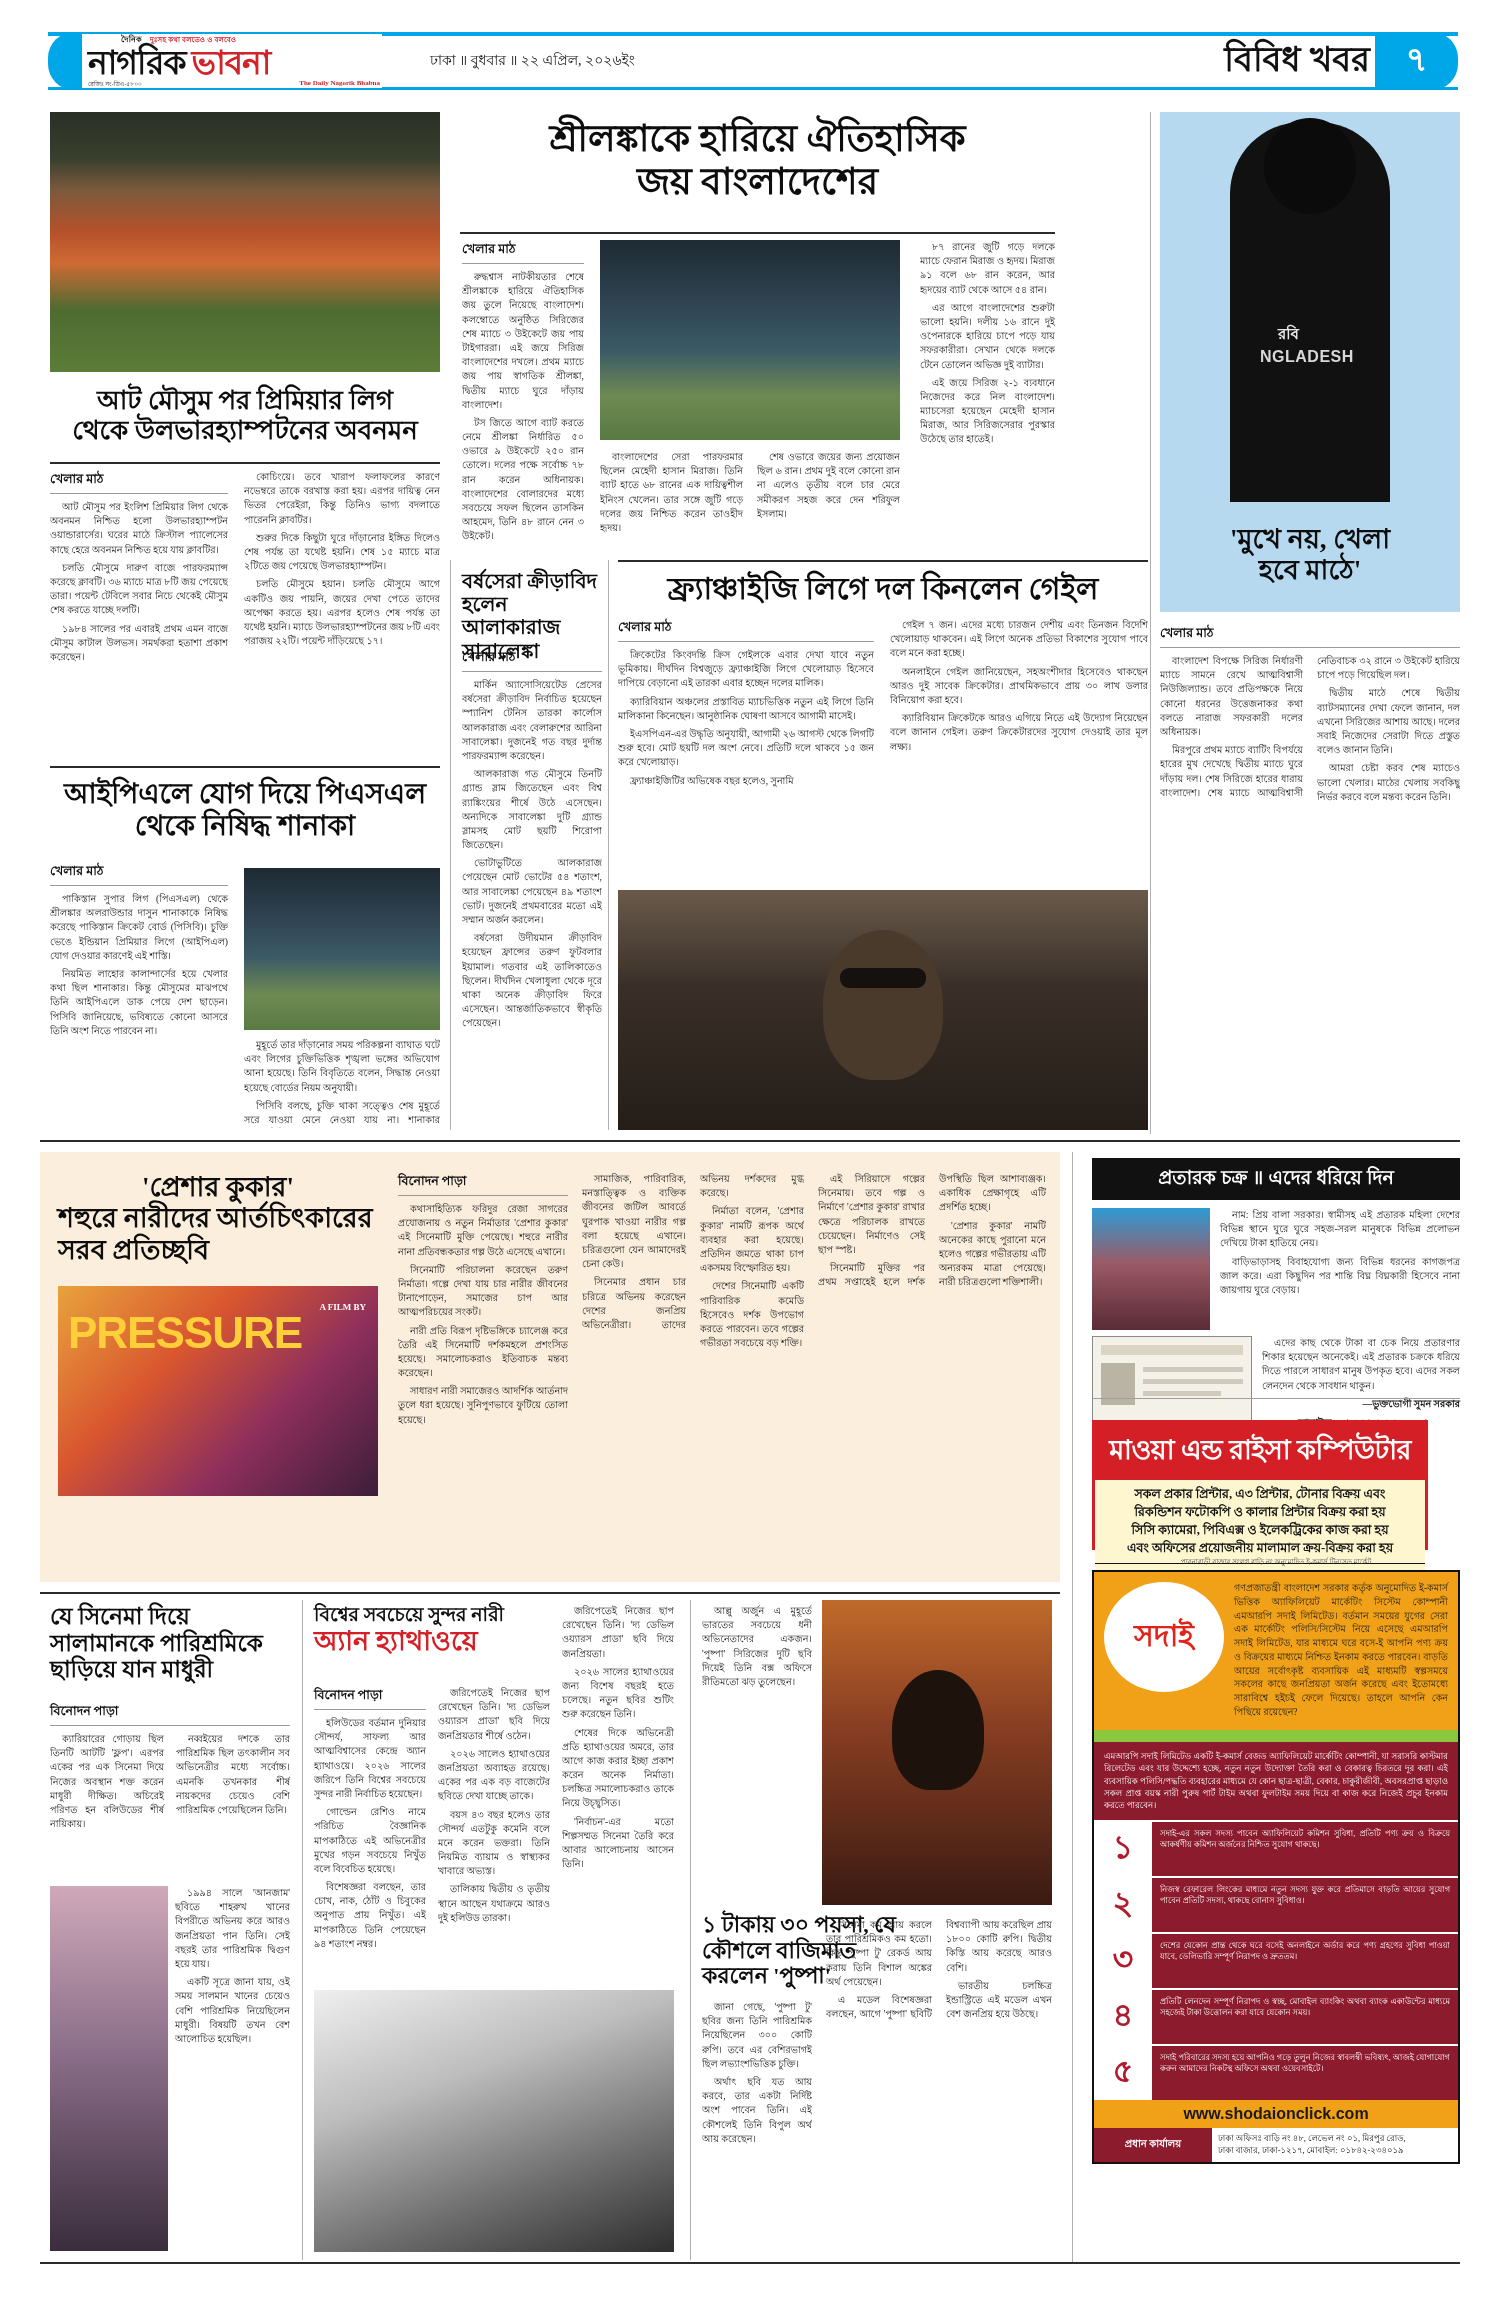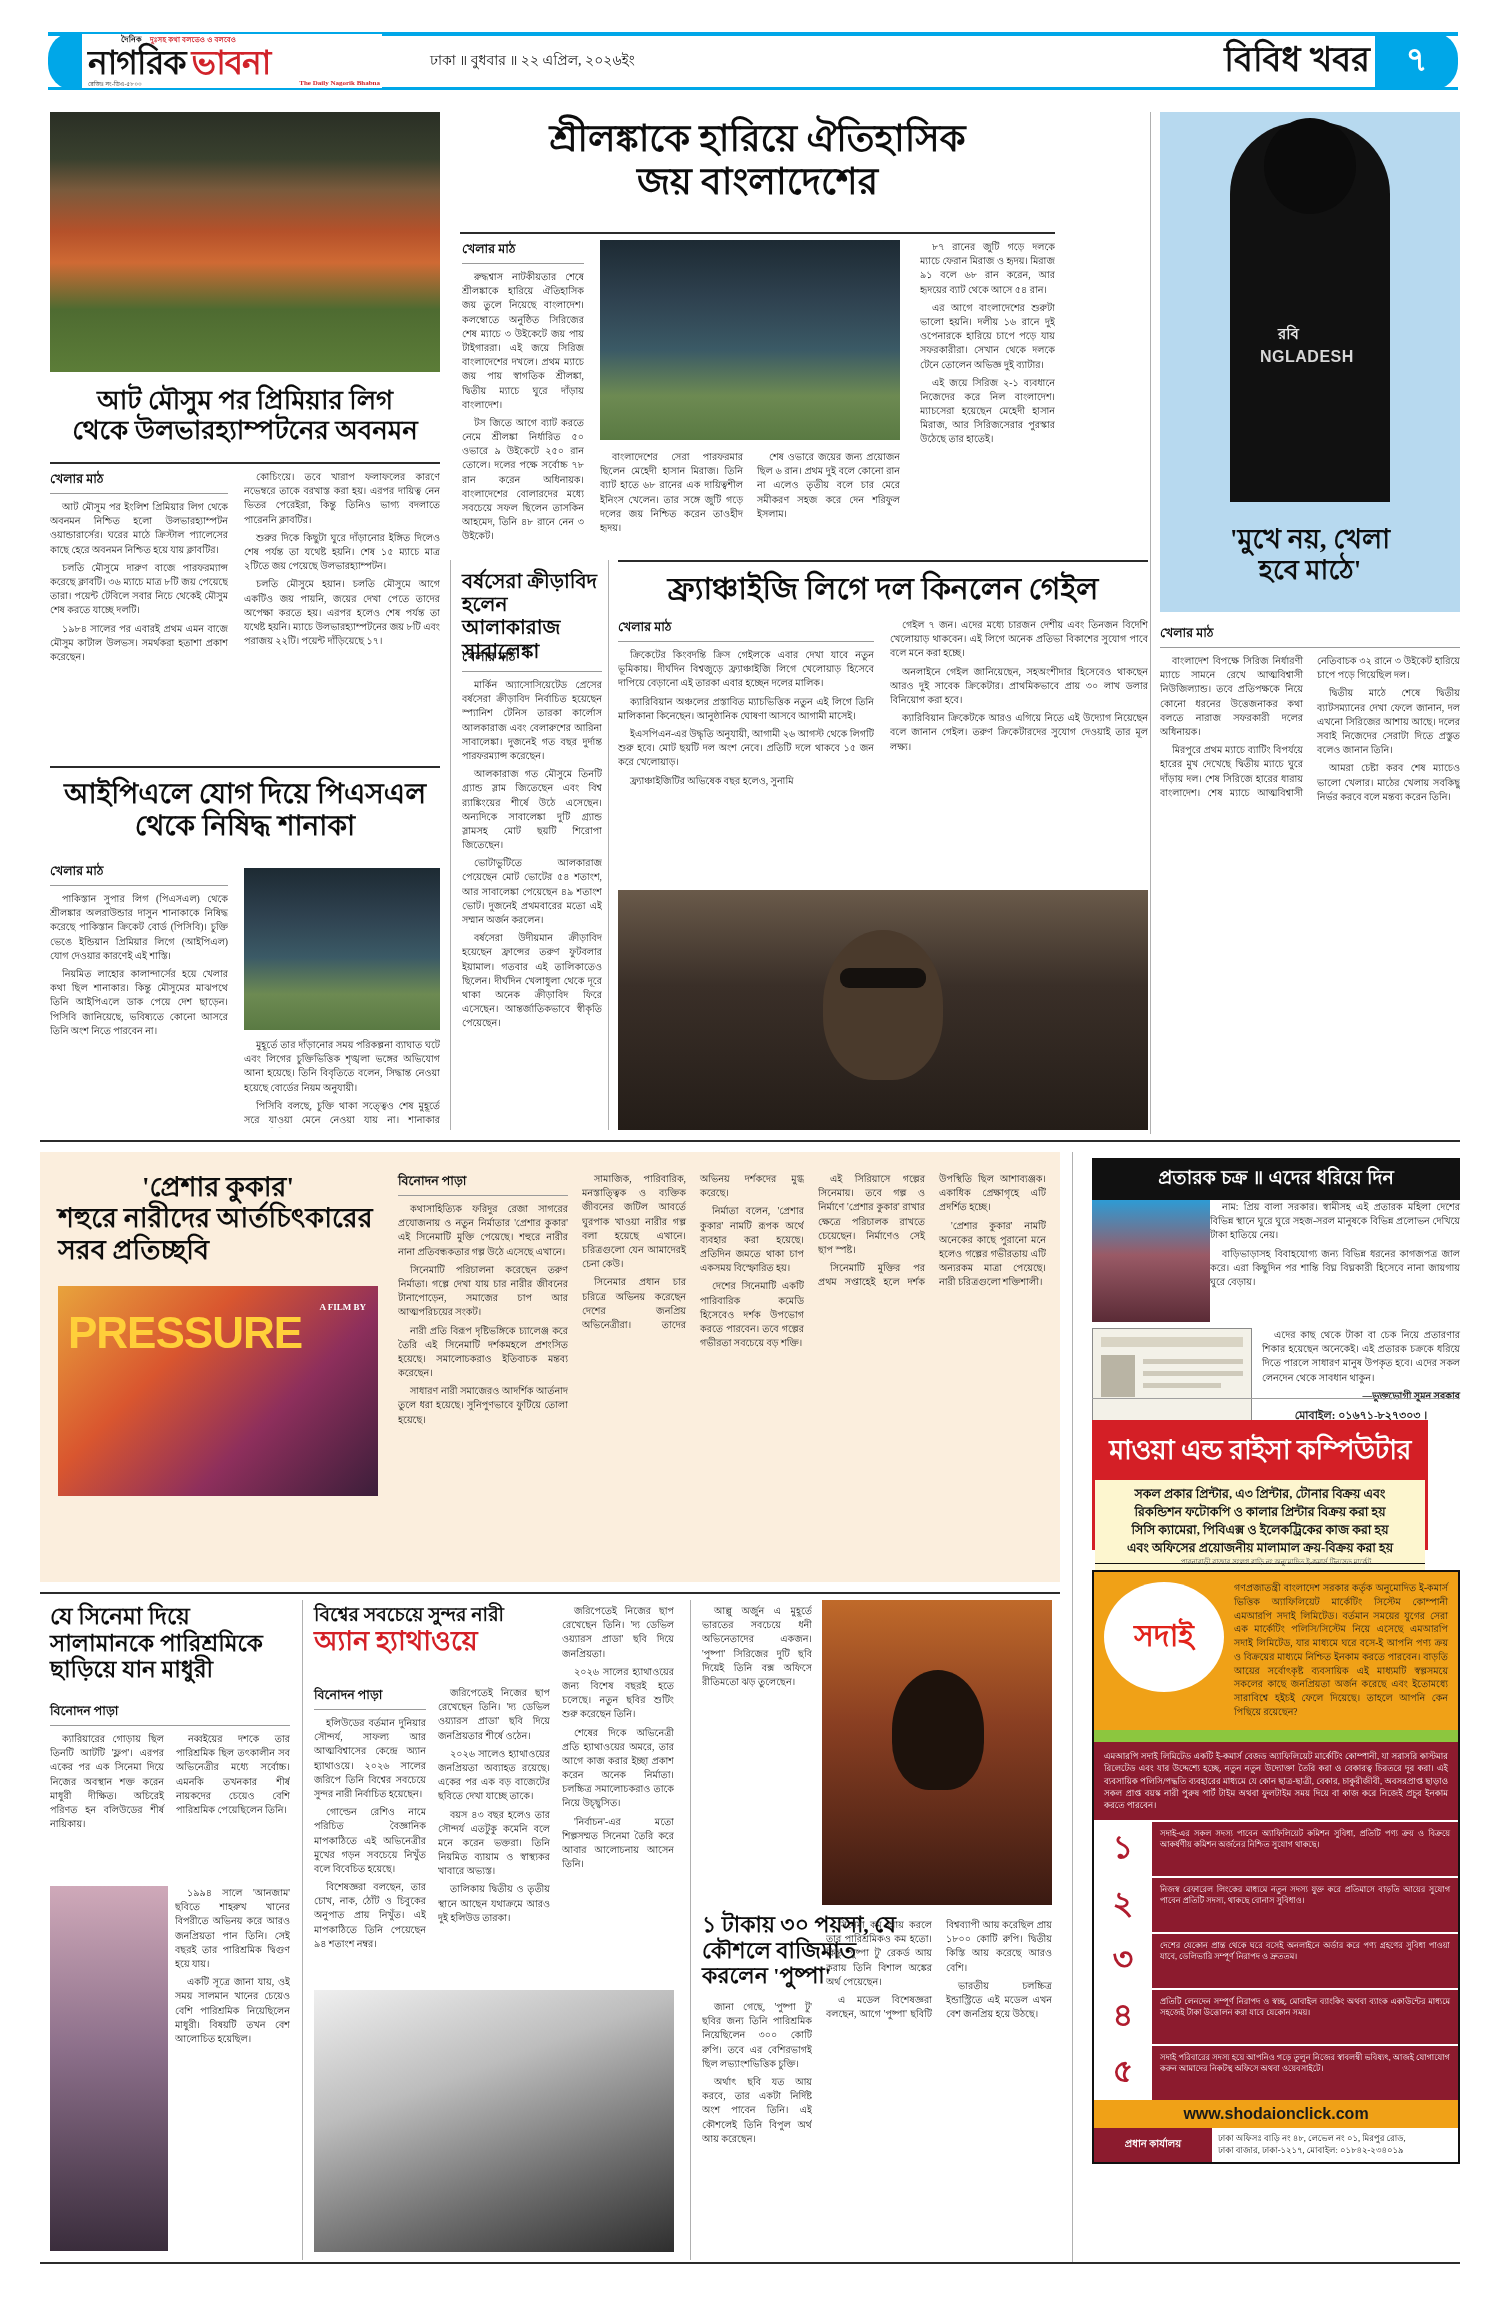--- a/index.html
+++ b/index.html
@@ -259,21 +259,21 @@
   </div>
   <div class="body-col" style="position:absolute;left:818px;top:1172px;width:228px;height:392px;overflow:hidden;column-count:2;column-gap:14px;">
     <p>এই সিরিয়াসে গল্পের সিনেমায়। তবে গল্প ও নির্মাণে 'প্রেশার কুকার' রাখার ক্ষেত্রে পরিচালক রাখতে চেয়েছেন। নির্মাণেও সেই ছাপ স্পষ্ট।</p>
     <p>সিনেমাটি মুক্তির পর প্রথম সপ্তাহেই হলে দর্শক উপস্থিতি ছিল আশাব্যঞ্জক। একাধিক প্রেক্ষাগৃহে এটি প্রদর্শিত হচ্ছে।</p>
     <p>'প্রেশার কুকার' নামটি অনেকের কাছে পুরানো মনে হলেও গল্পের গভীরতায় এটি অন্যরকম মাত্রা পেয়েছে। নারী চরিত্রগুলো শক্তিশালী।</p>
   </div>
 
   <div class="rule-v" style="left:1072px;top:1152px;height:1110px;"></div>
   <div style="position:absolute;left:1092px;top:1158px;width:368px;">
     <div class="ad-black-title">প্রতারক চক্র ॥ এদের ধরিয়ে দিন</div>
-    <div style="display:flex;">
+    <div style="display:flex;gap:10px;margin-top:8px;">
       <div class="photo img-face" style="width:118px;height:122px;flex:none;"></div>
       <div class="body-col" style="flex:1;">
         <p>নাম: প্রিয় বালা সরকার। স্বামীসহ এই প্রতারক মহিলা দেশের বিভিন্ন স্থানে ঘুরে ঘুরে সহজ-সরল মানুষকে বিভিন্ন প্রলোভন দেখিয়ে টাকা হাতিয়ে নেয়।</p>
         <p>বাড়িভাড়াসহ বিবাহযোগ্য জন্য বিভিন্ন ধরনের কাগজপত্র জাল করে। এরা কিছুদিন পর শান্তি বিঘ্ন বিঘ্নকারী হিসেবে নানা জায়গায় ঘুরে বেড়ায়।</p>
       </div>
     </div>
     <div style="display:flex;gap:10px;margin-top:6px;">
       <div class="greybox" style="width:160px;height:96px;background:#f3f1e8;position:relative;flex:none;">
         <div style="position:absolute;left:8px;top:8px;right:8px;height:10px;background:#d9d4c4;"></div>
         <div style="position:absolute;left:8px;top:26px;width:34px;height:42px;background:#b9b4a4;"></div>

